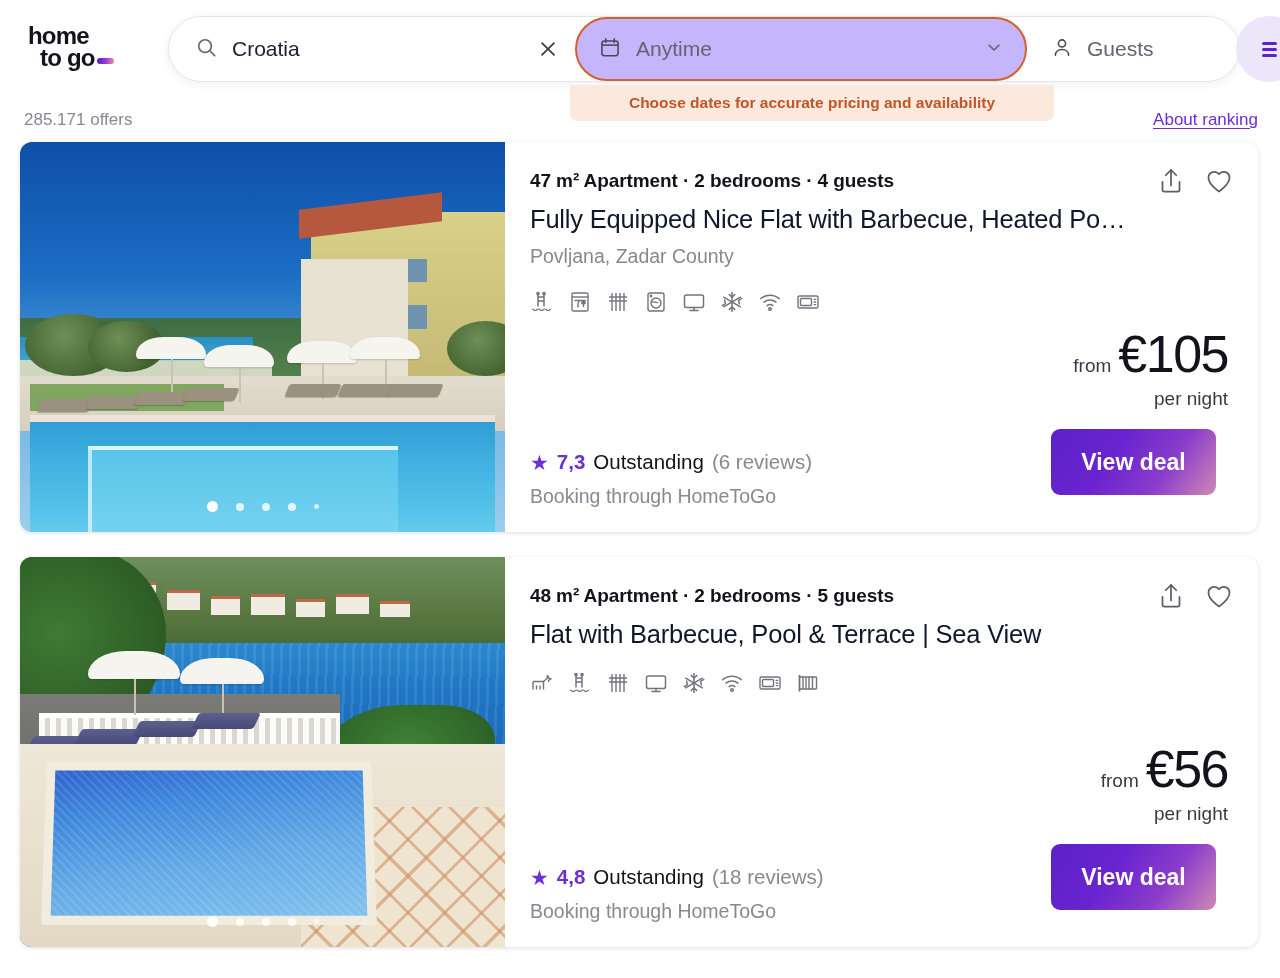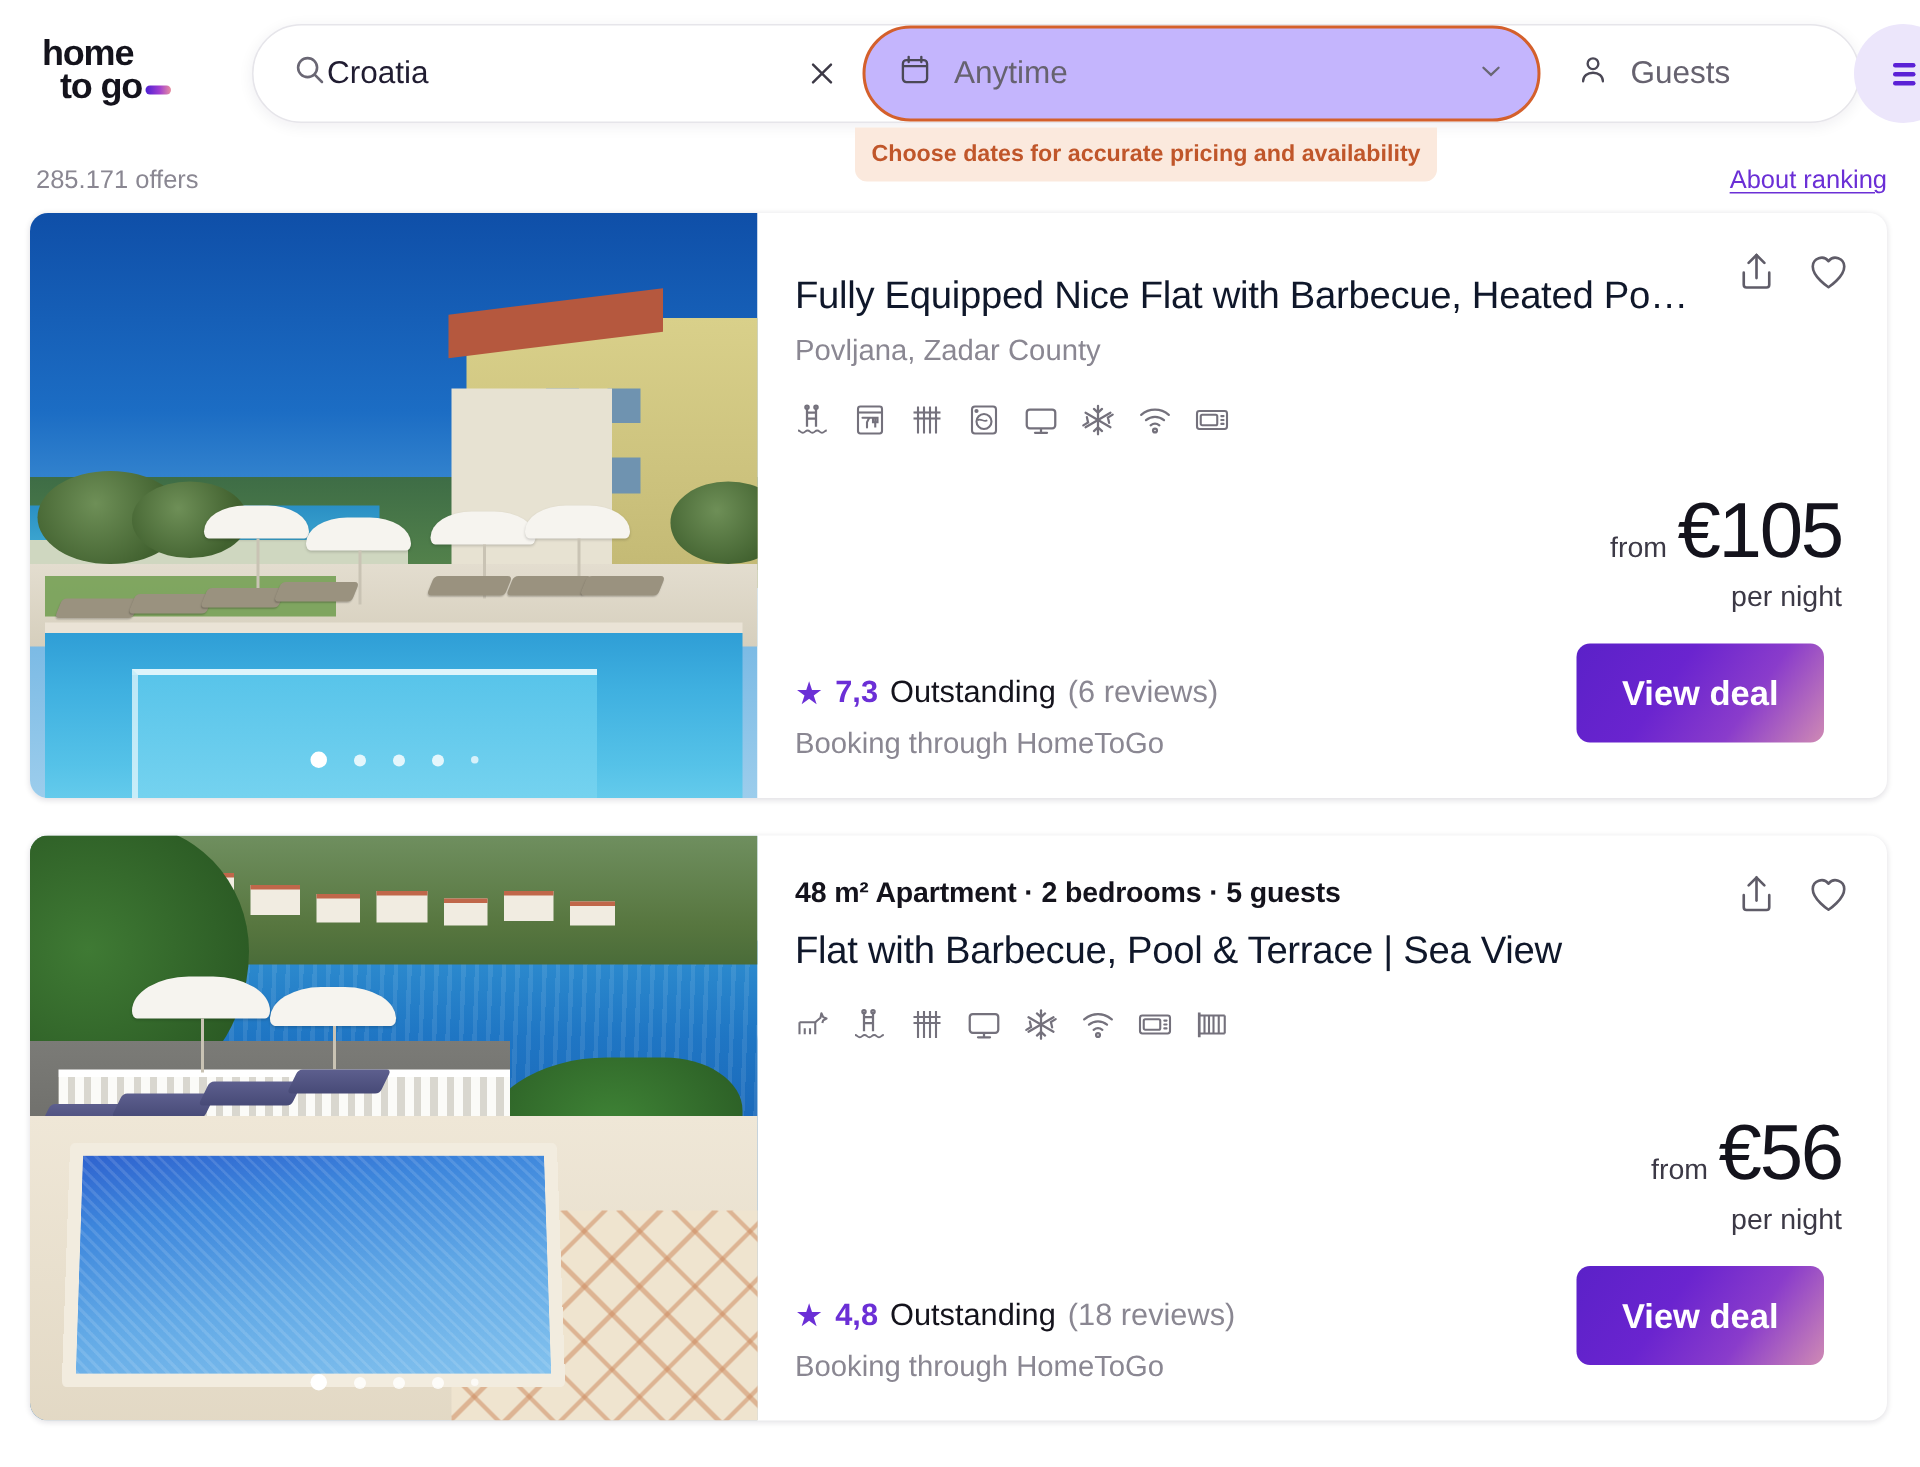--- a/index.html
+++ b/index.html
@@ -51,20 +51,21 @@
     border-radius: 33px;
     box-shadow: 0 2px 10px rgba(30,20,60,0.07);
     display: flex;
     align-items: center;
   }
   .seg-dest {
     flex: 0 0 404px;
     height: 100%;
     display: flex;
     align-items: center;
+    gap: 14px;
     padding-left: 26px;
     position: relative;
   }
   .seg-dest .val {
     font-size: 21px;
     color: #201c31;
     border: none; outline: none;
     background: transparent;
     width: 250px;
     font-family: "Liberation Sans", sans-serif;
@@ -100,21 +101,21 @@
     display: flex;
     align-items: center;
     gap: 14px;
     padding-left: 24px;
   }
   .seg-guests .ph { font-size: 21px; color: #66626f; }
 
   .tooltip {
     position: absolute;
     left: 570px; top: 85px;
-    width: 388px; height: 36px;
+    width: 484px; height: 36px;
     background: #fbe9dd;
     border-radius: 0 0 8px 8px;
     display: flex; align-items: center; justify-content: center;
     color: #c0562a;
     font-size: 15.5px;
     font-weight: 700;
     z-index: 5;
   }
 
   .menu-fab {
@@ -503,20 +504,21 @@
       <div class="dots">
         <span class="active"></span>
         <span></span>
         <span></span>
         <span></span>
         <span class="tiny"></span>
       </div>
     </div>
 
     <div class="info">
+      <div class="meta">47 m² Apartment · 2 bedrooms · 4 guests</div>
       <div class="title">Fully Equipped Nice Flat with Barbecue, Heated Po…</div>
       <div class="place">Povljana, Zadar County</div>
 
       <div class="amenities">
         <span>
             <svg width="24" height="24" viewBox="0 0 24 24" fill="none" stroke="currentColor" stroke-width="1.5">
               <path d="M8 3.5v13M14 3.5v13M8 7h6M8 11h6"></path>
               <path d="M2 19c1.6 0 1.6 1.5 3.2 1.5S6.8 19 8.4 19s1.6 1.5 3.2 1.5S13.2 19 14.8 19s1.6 1.5 3.2 1.5S19.6 19 21.2 19" stroke-width="1.2"></path>
               <circle cx="8" cy="3.5" r="1.1"></circle>
               <circle cx="14" cy="3.5" r="1.1"></circle>

